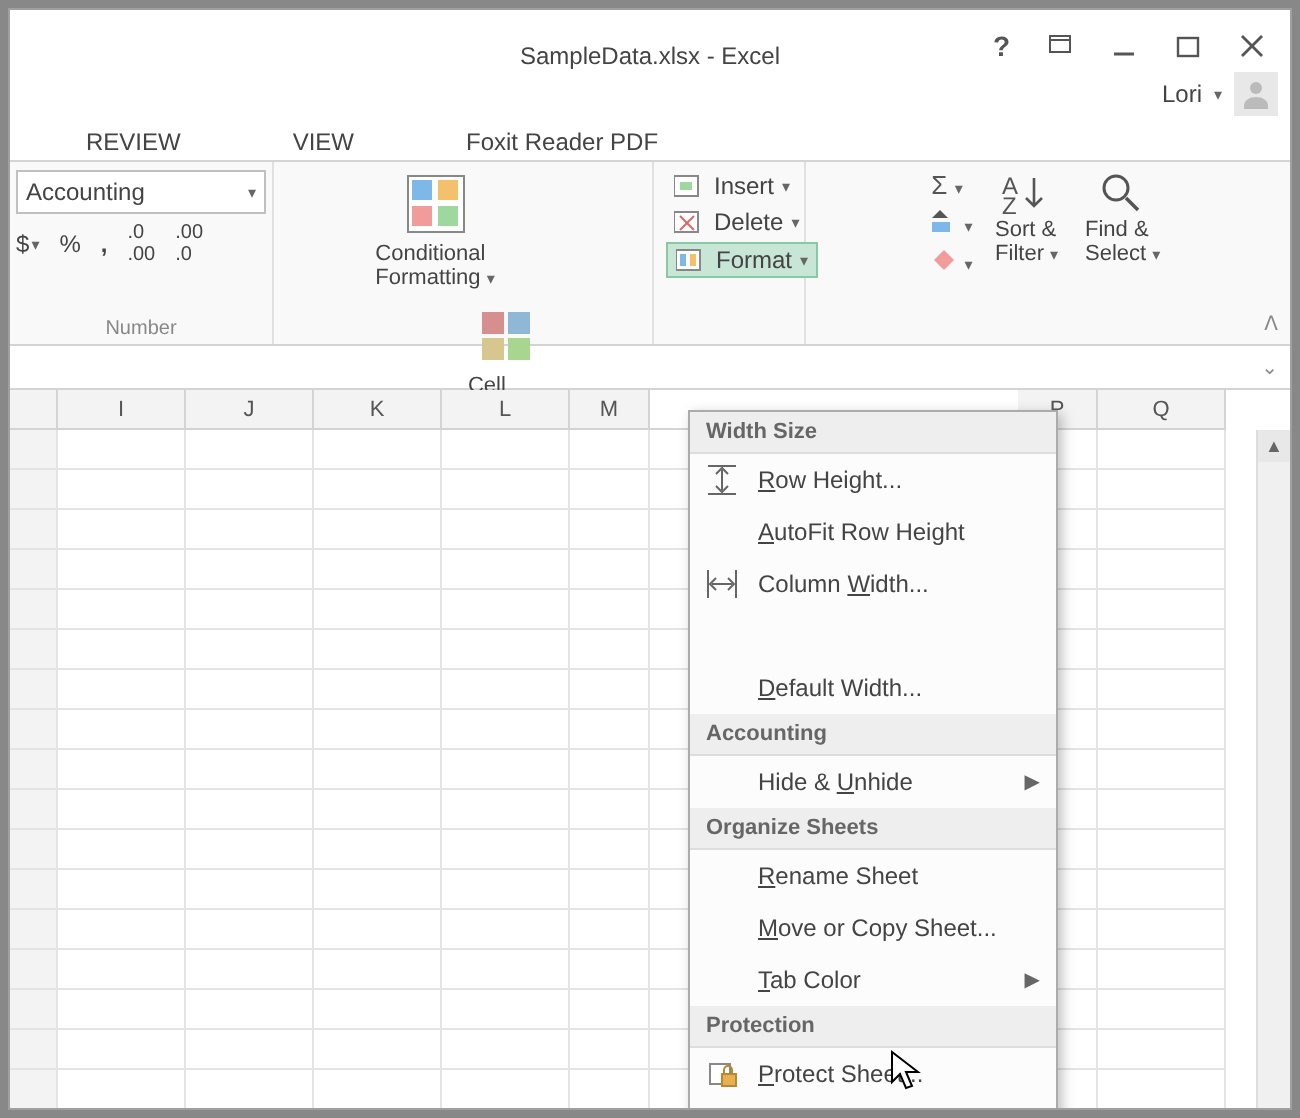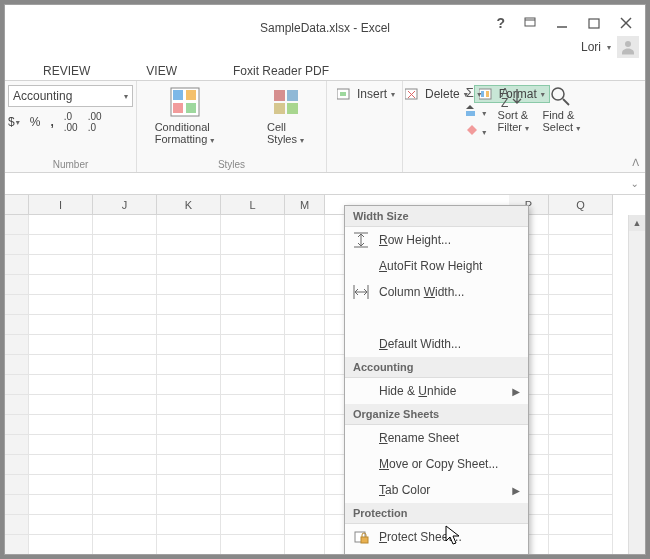--- a/index.html
+++ b/index.html
@@ -14,24 +14,24 @@
 .avatar { width: 22px; height: 22px; background: #e8e8e8; display: flex; align-items: center; justify-content: center; }
 .avatar svg { fill: #bbb; }
 .tabstrip { height: 22px; display: flex; align-items: flex-end; padding-left: 8px; gap: 24px; font-size: 12px; color: #444; border-bottom: 1px solid #d4d4d4; }
 .tab { padding: 2px 2px; margin-left: 28px; }
 .ribbon { height: 92px; background: #f9f9f9; border-bottom: 1px solid #d4d4d4; display: flex; position: relative; }
 .rgroup { border-right: 1px solid #e0e0e0; display: flex; flex-direction: column; align-items: center; justify-content: space-between; padding: 4px 6px 2px; }
 .rgroup-label { font-size: 10px; color: #888; text-align: center; }
 .numfmt-dd { width: 125px; height: 22px; border: 1px solid #c0c0c0; background: #fff; display: flex; align-items: center; padding: 0 4px; font-size: 12px; color: #444; justify-content: space-between; }
 .num-row { display: flex; gap: 10px; margin-top: 4px; }
 .num-btn { font-size: 12px; color: #444; display: flex; align-items: center; gap: 1px; }
-.styles-row { display: flex; gap: 6px; }
+.styles-row { display: flex; gap: 6px; flex-direction: column; }
 .style-btn { display: flex; flex-direction: column; align-items: center; font-size: 11px; color: #444; width: 60px; }
 .style-icon { width: 34px; height: 34px; margin-bottom: 2px; }
-.cells-col { display: flex; flex-direction: row; gap: 2px; font-size: 12px; color: #444; text-align: right; }
+.cells-col { display: flex; flex-direction: column; gap: 2px; font-size: 12px; color: #444; text-align: right; }
 .cells-item { display: flex; align-items: center; gap: 4px; padding: 1px 4px; }
 .cells-item.hl { background: #c8e6d6; border: 1px solid #8ac9a8; }
 .editing-row { display: flex; align-items: flex-start; gap: 6px; }
 .edit-btn { display: flex; flex-direction: column; align-items: center; font-size: 11px; color: #444; width: 42px; }
 .edit-stack { display: flex; flex-direction: column; gap: 4px; font-size: 13px; color: #555; }
 .collapse { position: absolute; right: 6px; bottom: 4px; font-size: 10px; color: #888; }
 .fx-row { height: 22px; border-bottom: 1px solid #d4d4d4; display: flex; justify-content: flex-end; align-items: center; padding-right: 6px; font-size: 10px; color: #888; }
 .grid-area { position: relative; background: #fff; height: 360px; overflow: hidden; }
 .col-headers { display: flex; height: 20px; border-bottom: 1px solid #d4d4d4; position: absolute; top: 0; left: 0; }
 .col-h { width: 64px; border-right: 1px solid #d4d4d4; text-align: center; font-size: 11px; color: #555; line-height: 20px; background: #f3f3f3; }

